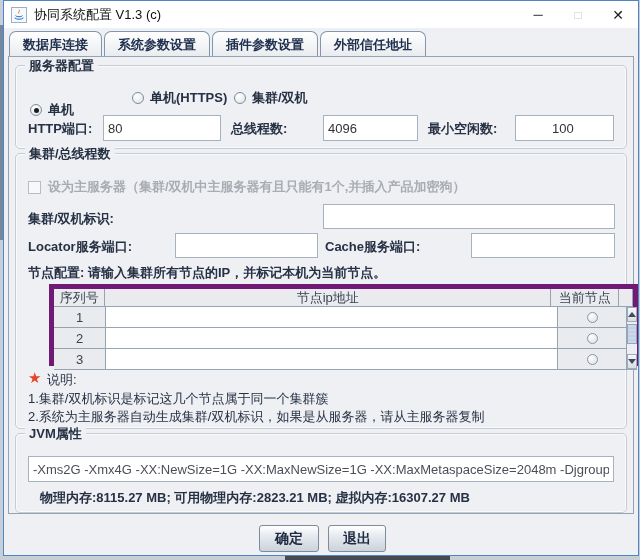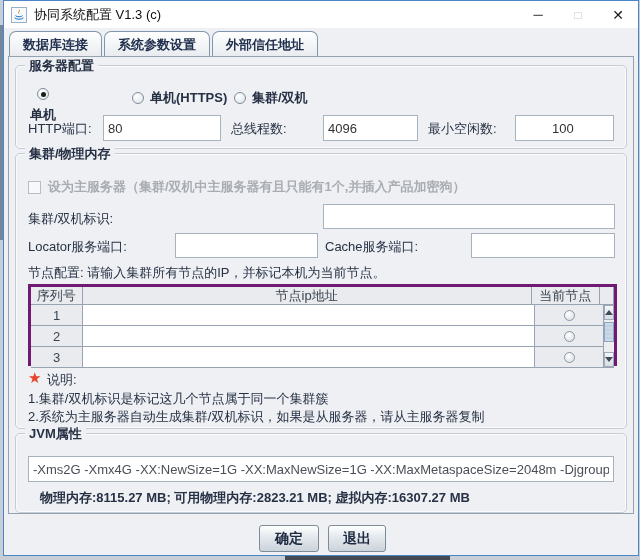--- a/index.html
+++ b/index.html
@@ -46,21 +46,21 @@
   }
 
   .group {
     position:absolute; border:1px solid #c6ccd3; border-radius:5px;
     box-shadow:inset 0 0 0 1px #fafbfc;
   }
   .legend {
     position:absolute; top:-9px; left:9px; padding:0 4px;
     background:#eef0f3; font-weight:bold; color:#273145; font-size:13px; line-height:17px;
   }
-  .lbl { position:absolute; font-weight:normal; color:#273145; white-space:nowrap; }
+  .lbl { position:absolute; font-weight:bold; color:#273145; white-space:nowrap; }
   .txt-input {
     position:absolute; border:1px solid #a7b2bf; background:#ffffff;
     font-family:"Liberation Sans","DejaVu Sans",sans-serif;
     font-size:13px; color:#333; padding:0 4px; outline:none;
   }
 
   
   .radio-wrap { position:absolute; display:flex; align-items:center; gap:6px; font-weight:bold; color:#273145; }
   .radio {
     width:12px; height:12px; border-radius:50%;
@@ -69,21 +69,21 @@
   }
   .radio.checked::after {
     content:""; position:absolute; left:3px; top:3px; width:5px; height:5px;
     border-radius:50%; background:#1c1c1c;
   }
   .check-wrap { position:absolute; display:flex; align-items:center; gap:7px; }
   .checkbox { width:13px; height:13px; border:1px solid #b9bdc2; background:#f7f8f9; display:inline-block; }
   .check-label { color:#a9adb3; font-weight:bold; }
 
   
-  .node-table { position:absolute; border:3px solid #701a75; background:#fde047; }
+  .node-table { position:absolute; border:5px solid #701a75; background:#fde047;margin-left:21px; }
   .tr { display:flex; }
   .th, .td-index, .td-radio {
     background:#e9ebee; border-right:1px solid #97a3b0; border-bottom:1px solid #97a3b0;
     display:flex; align-items:center; justify-content:center;
     color:#3a4450; font-size:13px;
   }
   .th { height:18px; }
   .td-index, .td-radio { height:21px; }
   .td-ip { border-right:1px solid #97a3b0; border-bottom:1px solid #97a3b0; height:21px; }
   .td-ip input {
@@ -149,29 +149,30 @@
         </div>
       <div class="win-btn close">
           <span>✕</span>
         </div>
     </div>
   </div>
 
   <div class="tabbar">
     <div class="tab">数据库连接</div>
     <div class="tab">系统参数设置</div>
+    <div class="tab">插件参数设置</div>
     <div class="tab">外部信任地址</div>
   </div>
 
   <div class="content">
 
     <div class="group" style="left:6px; top:8px; width:612px; height:84px;">
       <span class="legend">服务器配置</span>
 
-      <div class="radio-wrap" style="left:14px; top:22px;flex-direction:column;">
+      <div class="radio-wrap" style="left:14px; top:35px;">
         <span class="radio checked"></span>
         <span>单机</span>
       </div>
       <div class="radio-wrap" style="left:116px; top:23px;">
         <span class="radio"></span>
         <span>单机(HTTPS)</span>
       </div>
       <div class="radio-wrap" style="left:218px; top:23px;">
         <span class="radio"></span>
         <span>集群/双机</span>
@@ -179,21 +180,21 @@
 
       <span class="lbl" style="left:12px; top:54px;">HTTP端口:</span>
       <input class="txt-input" style="left: 87px; top: 49px; width: 118px; height: 26px;" readonly="" value="80">
       <span class="lbl" style="left:215px; top:54px;">总线程数:</span>
       <input class="txt-input" style="left: 307px; top: 49px; width: 95px; height: 26px;" readonly="" value="4096">
       <span class="lbl" style="left:412px; top:54px;">最小空闲数:</span>
       <input class="txt-input" style="left: 499px; top: 49px; width: 99px; height: 26px; padding-left: 36px;" readonly="" value="100">
     </div>
 
     <div class="group" style="left:6px; top:96px; width:612px; height:276px;">
-      <span class="legend">集群/物理内存</span>
+      <span class="legend">集群/总线程数</span>
 
       <div class="check-wrap" style="left:12px; top:24px;">
         <span class="checkbox"></span>
         <span class="check-label">设为主服务器（集群/双机中主服务器有且只能有1个,并插入产品加密狗）</span>
       </div>
 
       <span class="lbl" style="left:12px; top:56px;">集群/双机标识:</span>
       <input class="txt-input" style="left: 307px; top: 50px; width: 292px; height: 25px;" readonly="" value="">
 
       <span class="lbl" style="left:12px; top:84px;">Locator服务端口:</span>

